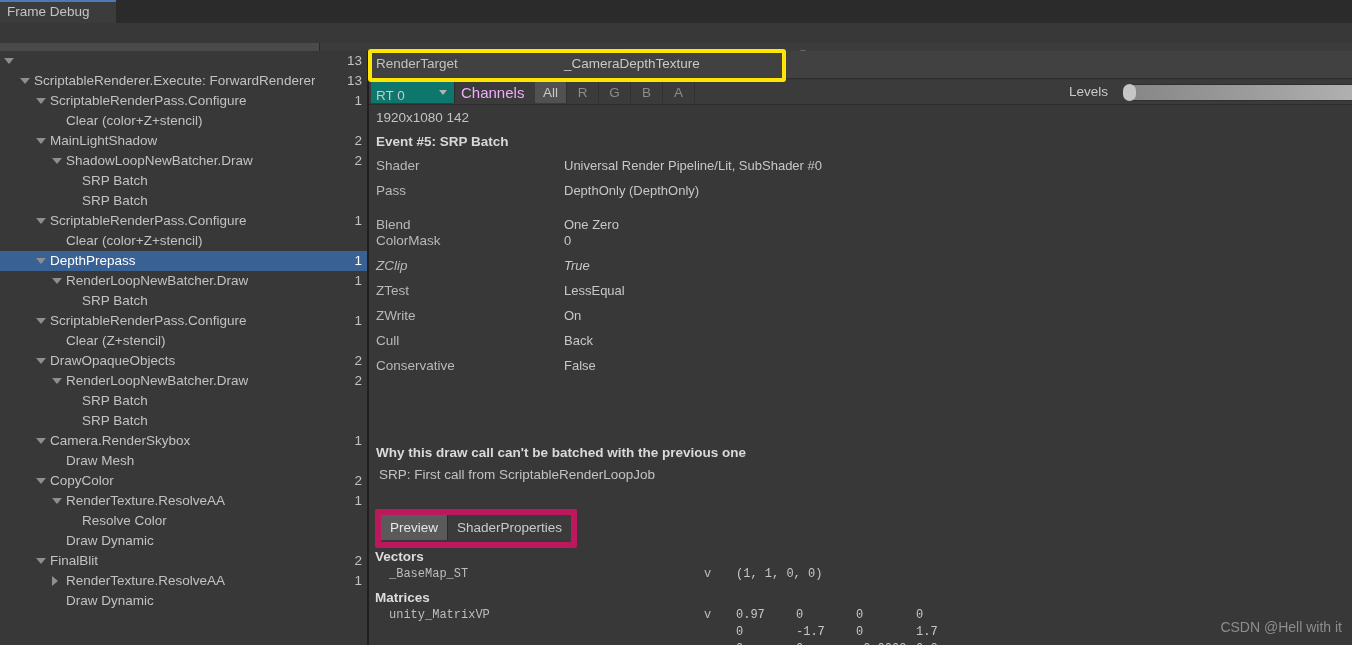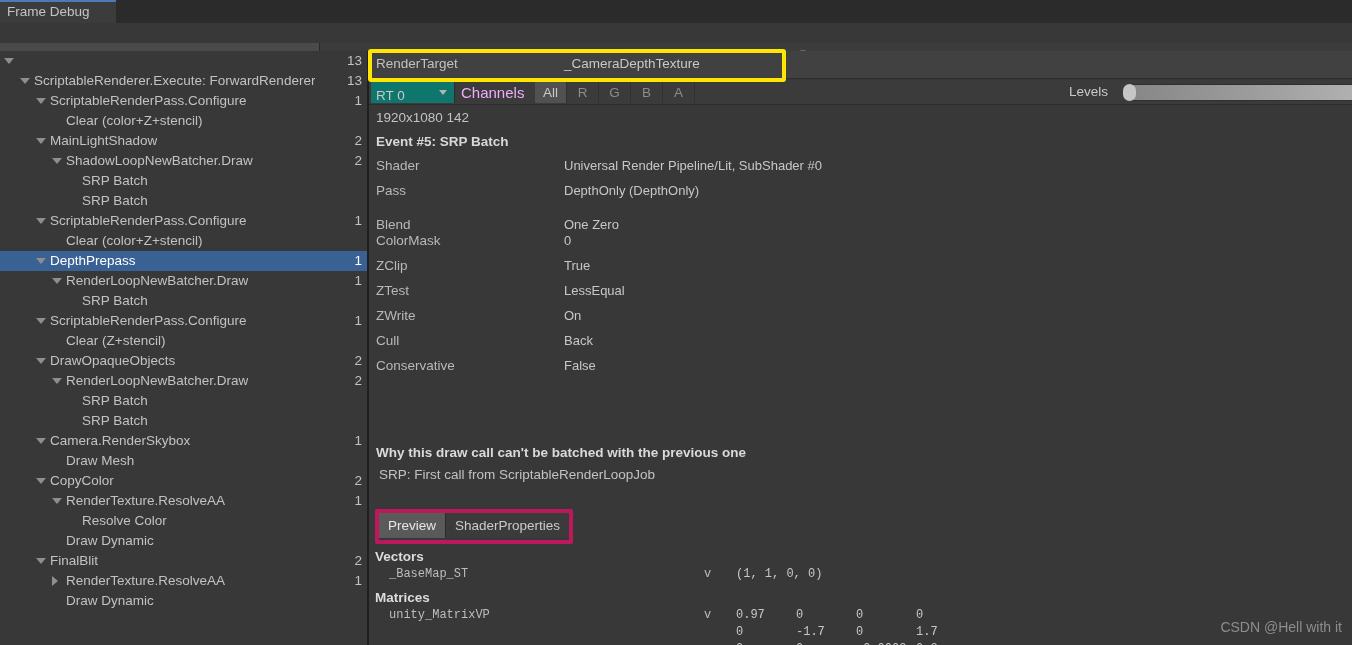--- a/index.html
+++ b/index.html
@@ -95,21 +95,21 @@
   .evt-title{position:absolute;left:7px;top:83px;color:#d8d8d8;font-size:13.5px;font-weight:bold;}
 
   .prop{position:absolute;left:0;width:983px;height:25px;}
   .prop .pk{position:absolute;left:7px;top:0;color:#b9b9b9;font-size:13.5px;}
   .prop .pv{position:absolute;left:195px;top:0;color:#c7c7c7;font-size:13px;}
 
   .why-head{position:absolute;left:7px;top:394px;color:#dadada;font-size:13.5px;font-weight:bold;}
   .why-body{position:absolute;left:10px;top:416px;color:#c2c2c2;font-size:13.5px;}
 
   .tabs{position:absolute;left:6px;top:458px;height:27px;display:flex;
-    border:4px solid #be185d;border-radius:2px;overflow:hidden;}
+    border:6px solid #be185d;border-radius:2px;overflow:hidden;}
   .ptab{height:25px;display:flex;align-items:center;padding:0 9px;font-size:13.5px;
     background:#3b3b3b;color:#cbcbcb;border-right:1px solid #2b2b2b;cursor:default;}
   .ptab:last-child{border-right:none;}
   .ptab.active{background:#5a5a5a;color:#e6e6e6;}
 
   .sec-head{position:absolute;left:6px;color:#dcdcdc;font-size:13.5px;font-weight:bold;}
 
   .mono{font-family:"Liberation Mono", monospace;font-size:12px;}
   .vecrow{position:absolute;left:0;width:983px;height:20px;}
   .vecrow .vname{position:absolute;left:20px;top:0;color:#bdbdbd;}
@@ -324,21 +324,21 @@
           <span class="pv">DepthOnly (DepthOnly)</span>
         </div>
         <div class="prop" style="top: 166px;">
           <span class="pk">Blend</span>
           <span class="pv">One Zero</span>
         </div>
         <div class="prop" style="top: 182px;">
           <span class="pk">ColorMask</span>
           <span class="pv">0</span>
         </div>
-        <div class="prop" style="top: 207px;">
+        <div class="prop" style="top: 207px; font-style: italic;">
           <span class="pk">ZClip</span>
           <span class="pv">True</span>
         </div>
         <div class="prop" style="top: 232px;">
           <span class="pk">ZTest</span>
           <span class="pv">LessEqual</span>
         </div>
         <div class="prop" style="top: 257px;">
           <span class="pk">ZWrite</span>
           <span class="pv">On</span>

